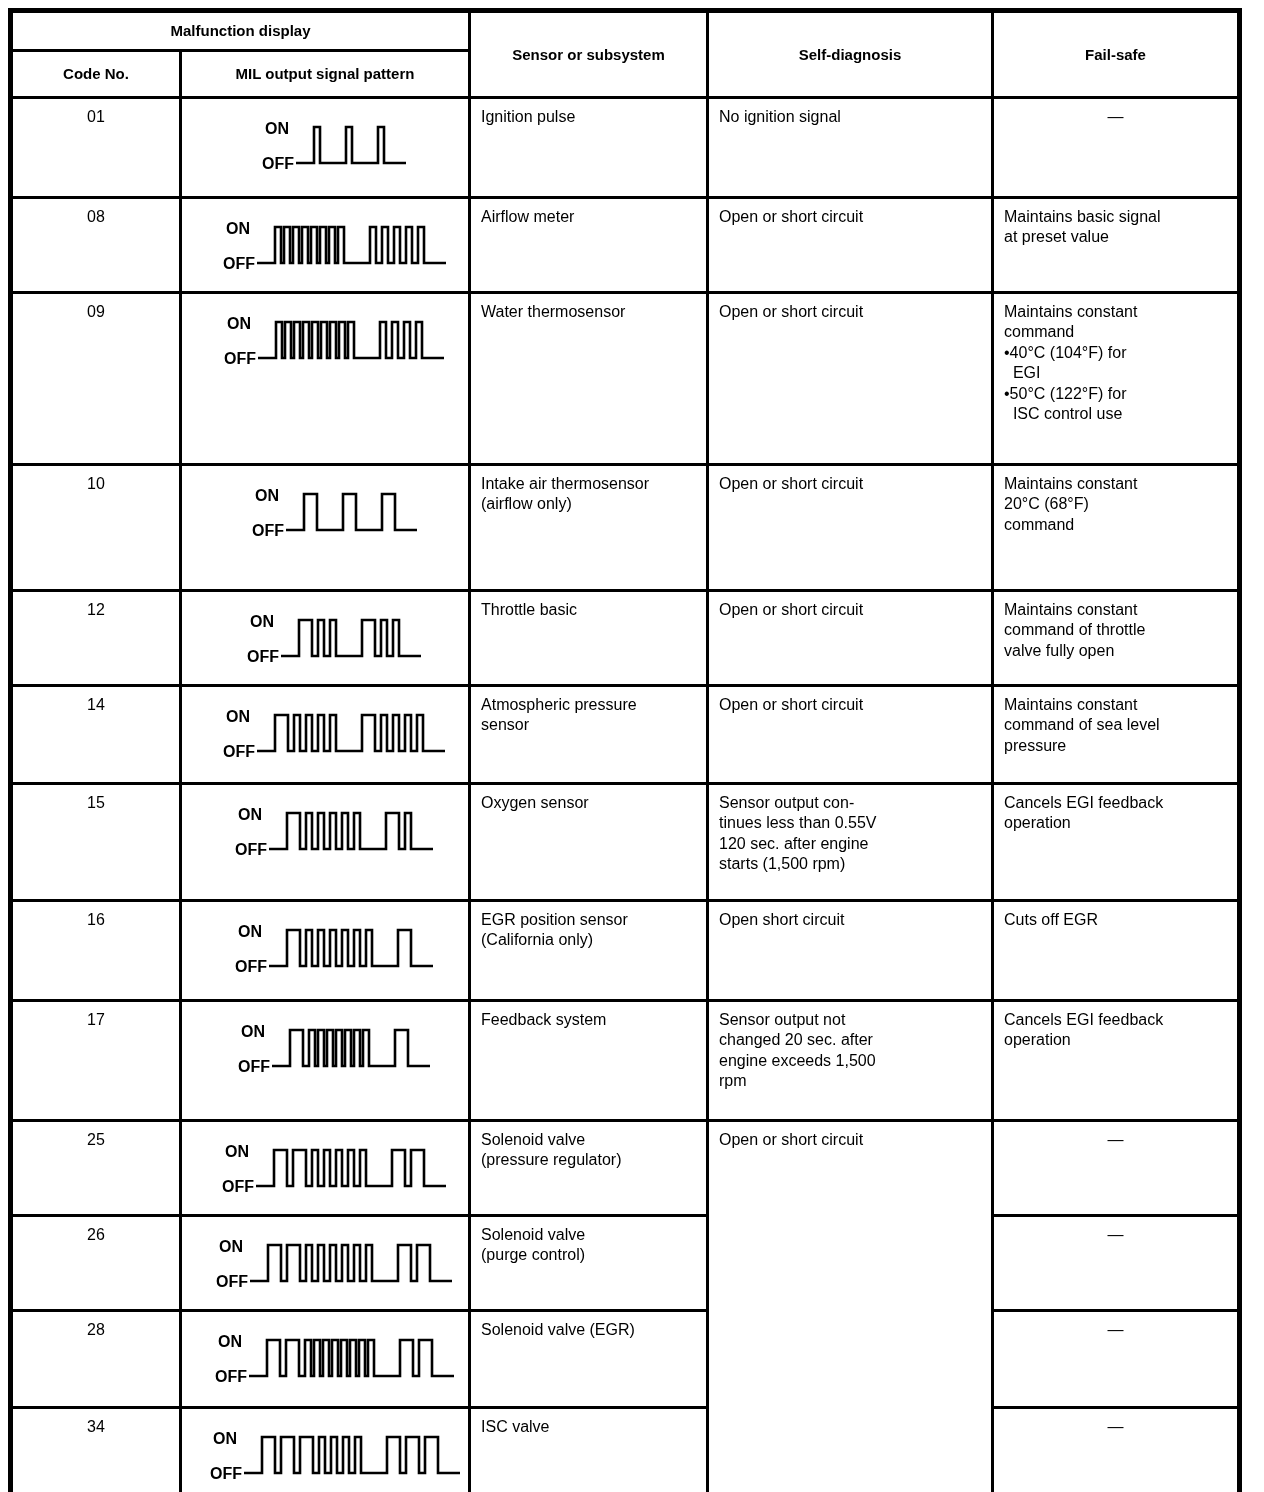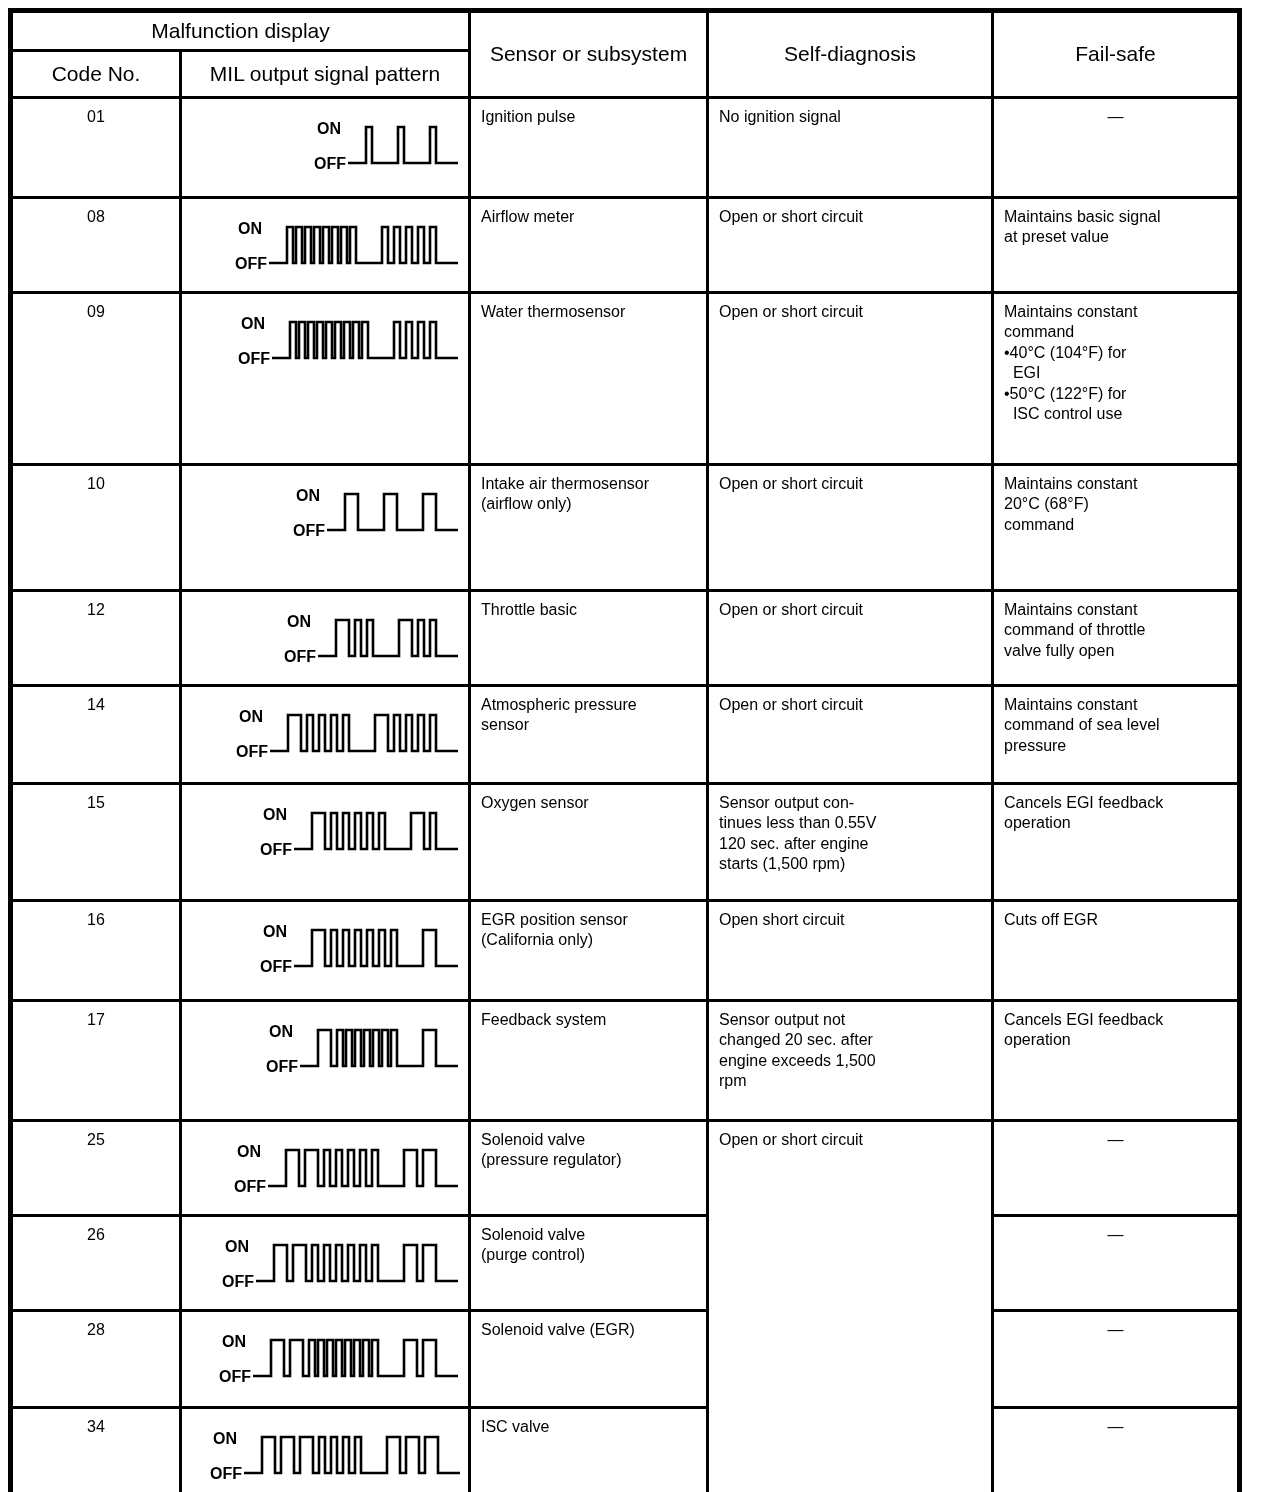--- a/index.html
+++ b/index.html
@@ -24,34 +24,34 @@
     border: 3px solid #000;
     vertical-align: top;
     padding: 8px 10px;
     font-size: 16px;
     line-height: 1.28;
     white-space: pre-wrap;
     word-wrap: break-word;
   }
   table.diag { border: 5px solid #000; }
   table.diag thead th {
-    font-weight: normal;
+    font-weight: bold;
     text-align: center;
     vertical-align: middle;
-    font-size: 21px;
+    font-size: 15px;
     padding: 4px 6px;
   }
   td.code-cell {
     text-align: center;
     padding-top: 10px;
     font-size: 16px;
   }
   td.pattern-cell {
     vertical-align: middle;
-    text-align: right;
+    text-align: center;
     padding: 4px 2px;
   }
   td.dash-cell {
     text-align: center;
     padding-top: 14px;
   }
   svg.waveform { display: inline-block; vertical-align: middle; }
   svg.waveform text {
     font-family: "Liberation Sans", "DejaVu Sans", sans-serif;
     font-weight: bold;

